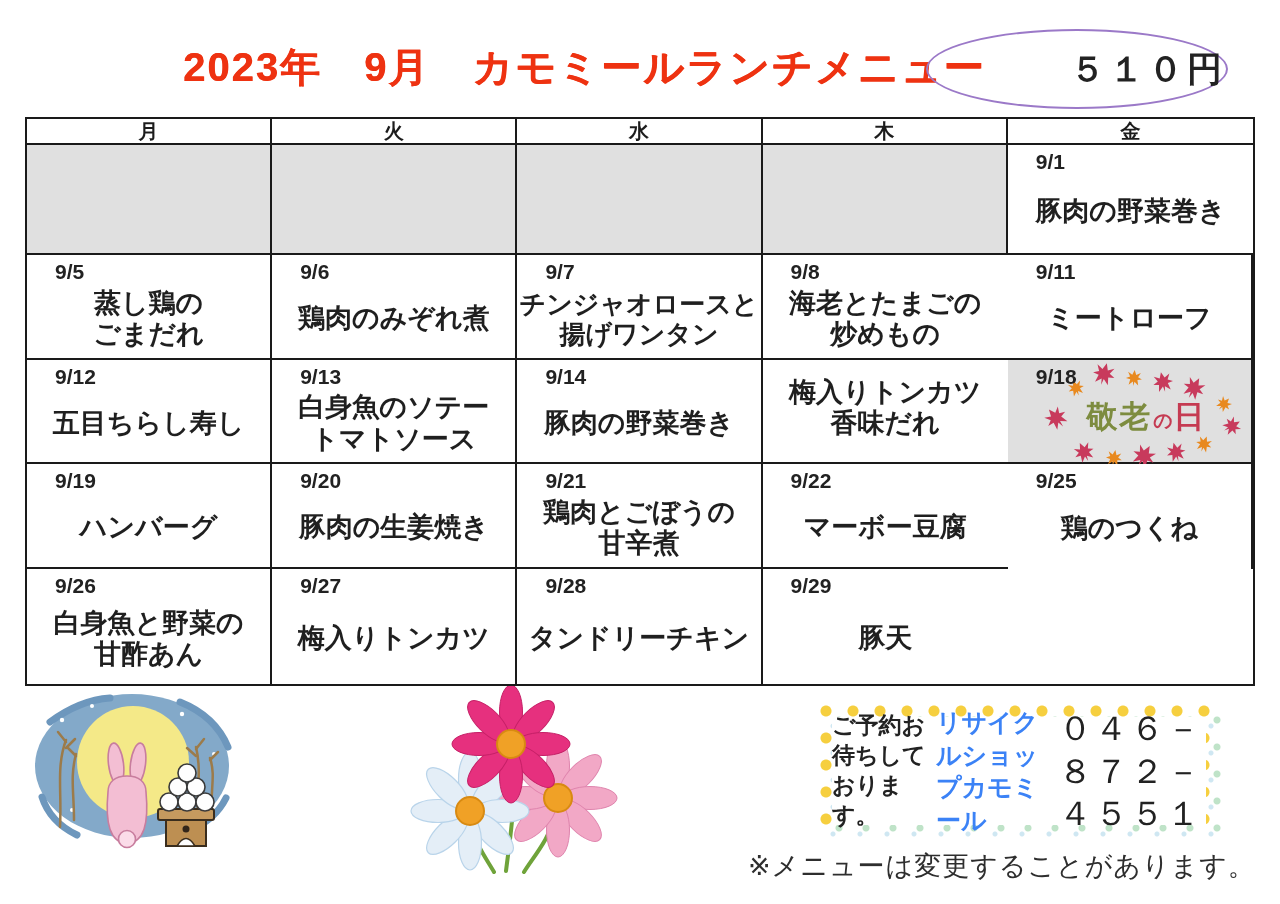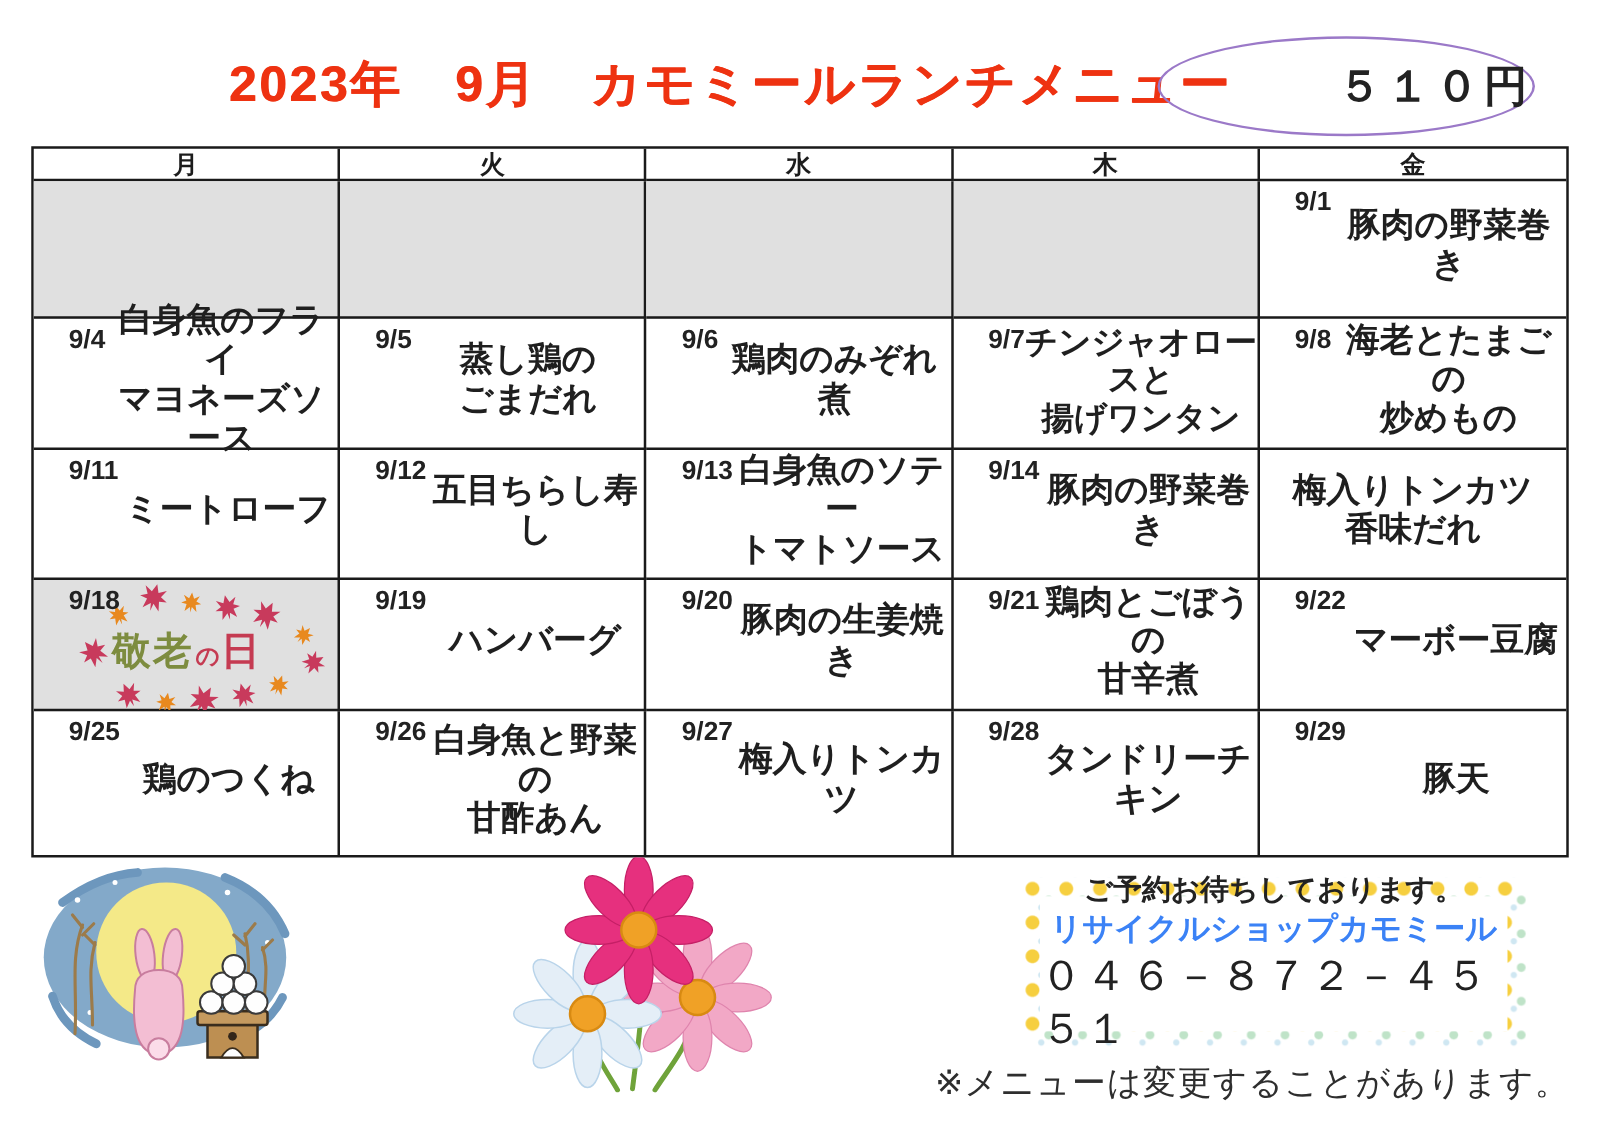--- a/index.html
+++ b/index.html
@@ -16,54 +16,54 @@
 
   
   .calendar{position:absolute;left:25px;top:117px;width:1230px;height:569px;
             box-sizing:border-box;border:2px solid #1a1a1a;display:grid;
             grid-template-columns:repeat(5,1fr);
             grid-template-rows:26px 110px 105px 104px 105px auto;}
   .th{border-right:2px solid #1a1a1a;border-bottom:2px solid #1a1a1a;
       display:flex;align-items:center;justify-content:center;
       font-size:20px;font-weight:600;}
   .cell{border-right:2px solid #1a1a1a;border-bottom:2px solid #1a1a1a;
-        display:flex;flex-direction:row;position:relative;box-sizing:border-box;}
+        display:flex;flex-direction:column;position:relative;box-sizing:border-box;}
   .col5{border-right:none;}
   .row5{border-bottom:none;}
   .gray{background:#e0e0e0;}
   .date{height:26px;padding:5px 0 0 28px;font-size:21px;font-weight:600;
         color:#222;position:relative;z-index:2;}
   .menu{flex:1;display:flex;align-items:center;justify-content:center;
         text-align:center;white-space:pre-line;font-size:27px;line-height:1.16;
         font-weight:600;color:#1f1f1f;padding-bottom:6px;}
   .menu.small{font-size:26px;}
 
   
   .holiday-art{position:absolute;inset:0;}
   .holiday-text{position:absolute;left:0;top:36px;width:100%;display:flex;
-                align-items:baseline;justify-content:center;z-index:2;}
+                align-items:baseline;justify-content:center;z-index:2;padding-left:16px;}
   .kw-main{font-size:31px;font-weight:800;color:#7d8c3f;letter-spacing:2px;}
   .kw-part{font-size:19px;font-weight:700;color:#c53b52;margin:0 1px;}
   .kw-day{font-size:31px;font-weight:800;color:#c53b52;}
 
   
   .tsukimi{position:absolute;left:30px;top:692px;}
   .cosmos{position:absolute;left:398px;top:686px;}
 
   
   .contact-box{position:absolute;left:817px;top:702px;width:404px;height:138px;
                box-sizing:border-box;padding:15px;
                background-color:#fff;
                background-image:
                  radial-gradient(circle at 9px 9px,#f6cf3f 5px,transparent 6px),
                  radial-gradient(circle at 22px 18px,#bfe3c8 3px,transparent 4px),
                  radial-gradient(circle at 16px 24px,#cfe7f2 2px,transparent 3px);
                background-size:27px 27px;}
   .contact-inner{background:#fff;width:100%;height:100%;display:flex;
-                 flex-direction:column;align-items:center;justify-content:center;}
+                 flex-direction:row;align-items:center;justify-content:center;}
   .contact-line1{font-size:23px;font-weight:600;color:#222;line-height:1.3;}
   .contact-line2{font-size:25px;font-weight:600;color:#3b82f6;line-height:1.3;}
   .contact-phone{font-size:34px;font-weight:400;color:#222;letter-spacing:2px;line-height:1.25;}
 
   .footer-note{position:absolute;left:748px;top:848px;font-size:27px;
                font-weight:400;color:#2e2e2e;letter-spacing:1px;white-space:nowrap;}
 </style>
 </head>
 <body>
 
@@ -85,25 +85,20 @@
 
     <div class="cell gray"></div>
     <div class="cell gray"></div>
     <div class="cell gray"></div>
     <div class="cell gray"></div>
     <div class="cell col5">
       <div class="date">9/1</div>
       <div class="menu">豚肉の野菜巻き</div>
     </div>
 
-    <div class="cell">
-      <div class="date">9/4</div>
-      <div class="menu">白身魚のフライ
-マヨネーズソース</div>
-    </div>
     <div class="cell">
       <div class="date">9/5</div>
       <div class="menu">蒸し鶏の
 ごまだれ</div>
     </div>
     <div class="cell">
       <div class="date">9/6</div>
       <div class="menu">鶏肉のみぞれ煮</div>
     </div>
     <div class="cell">

